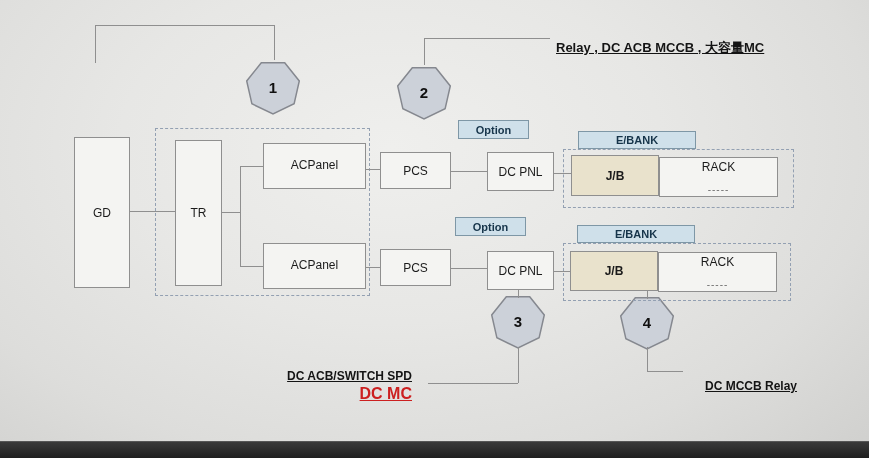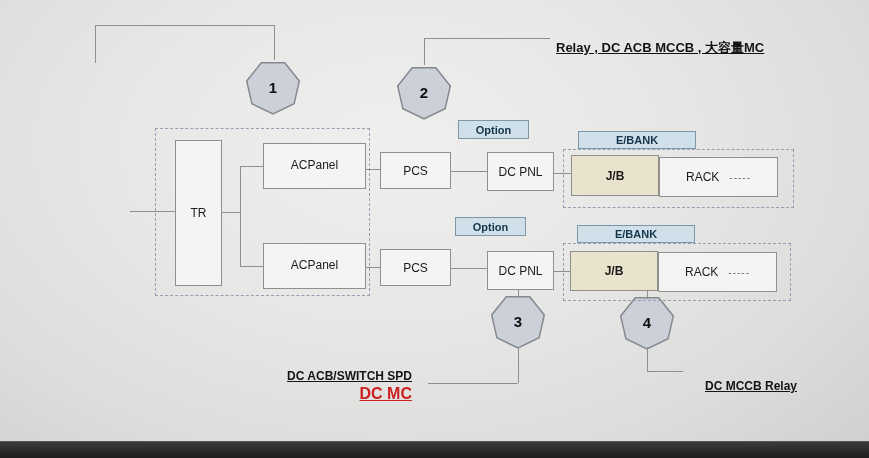--- a/index.html
+++ b/index.html
@@ -12,21 +12,21 @@
     position:absolute; background:#f4f4f2; border:1px solid #8f8f8f;
     display:flex; align-items:center; justify-content:center;
     font-size:12px; color:#1b1b1b; box-sizing:border-box; text-align:center;
   }
   .stack { flex-direction:row; line-height:1.15; }
   .dashedbox { position:absolute; border:1px dashed #93a0b2; box-sizing:border-box; }
   .hl, .vl { position:absolute; background:#8f8f8f; }
   .lbl { position:absolute; color:#141414; font-size:13px; font-weight:600; white-space:nowrap;text-decoration:underline; }
   .tint { background:#cfe0ea; border:1px solid #7e97a6; font-size:11px; font-weight:700; color:#16344a; }
   .jb { background:#e9e2cc; font-weight:700; }
-  .rackbox { gap:10px; }
+  .rackbox { gap:10px;flex-direction:column; }
   .rack-dashes { font-size:10px; color:#6f6f6f; letter-spacing:1px; font-weight:400; }
   .marker { position:absolute; width:60px; height:60px; }
   .marker svg { position:absolute; inset:0; }
   .marker .num {
     position:absolute; inset:0; display:flex; align-items:center; justify-content:center;
     font-weight:700; font-size:15px; color:#101010;
   }
   .red { color:#cc2020; }
   .center160 { width:160px; text-align:right; }
   #bezel {
@@ -65,20 +65,23 @@
     </svg>
     <span class="num">3</span>
   </div>
   <div class="marker" style="left:617px; top:292px;">
     <svg viewBox="0 0 60 60">
       <polygon points="41.7,5.7 56.3,24 51.1,46.8 30,57 8.9,46.8 3.7,24 18.3,5.7" fill="#ccd1d9" stroke="#85888f" stroke-width="1.5"></polygon>
     </svg>
     <span class="num">4</span>
   </div>
 
+  <div class="box" style="left:74px; top:137px; width:56px; height:151px;">
+    <span>GD</span>
+  </div>
 
   <div class="dashedbox" style="left:155px; top:128px; width:215px; height:168px;"></div>
 
   <div class="box" style="left:175px; top:140px; width:47px; height:146px;">
     <span>TR</span>
   </div>
 
   <div class="box stack" style="left:263px; top:143px; width:103px; height:46px;">
     <span>AC</span>
     <span>Panel</span>

